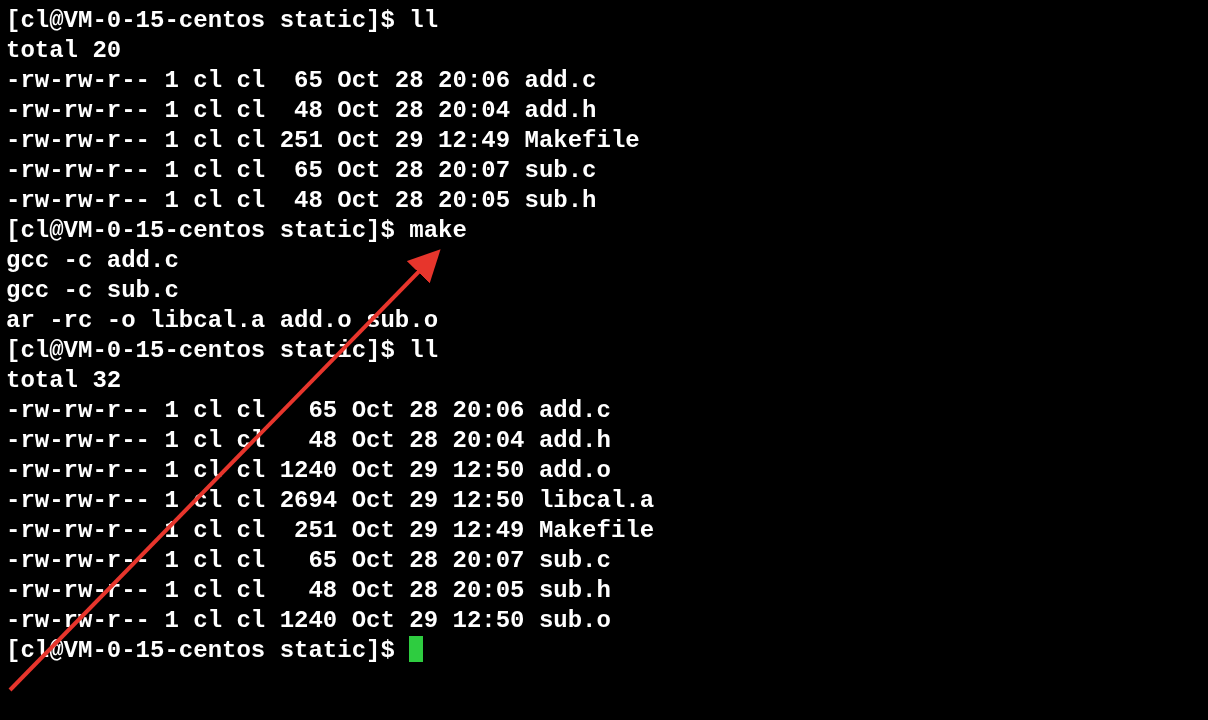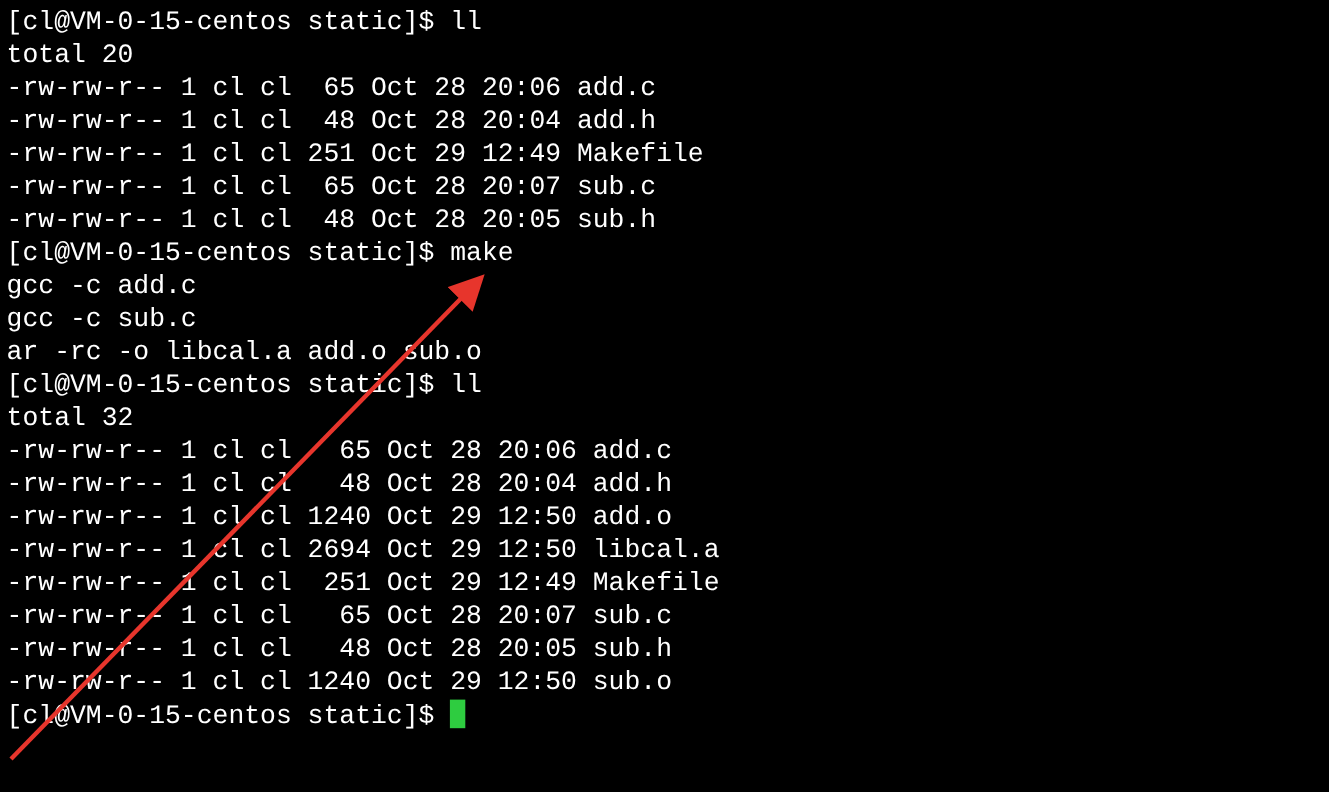--- a/index.html
+++ b/index.html
@@ -15,20 +15,21 @@
     width: 1208px;
     height: 720px;
     background: #000;
     color: #fff;
     font-family: "Consolas", "Liberation Mono", "Menlo", monospace;
     font-size: 24px;
     line-height: 30px;
     white-space: pre;
     padding: 6px 6px;
     box-sizing: border-box;
+    font-weight: bold;
   }
   .line {
     height: 30px;
     white-space: pre;
   }
   .cursor {
     display: inline-block;
     width: 14px;
     height: 26px;
     background: #2ecc40;

